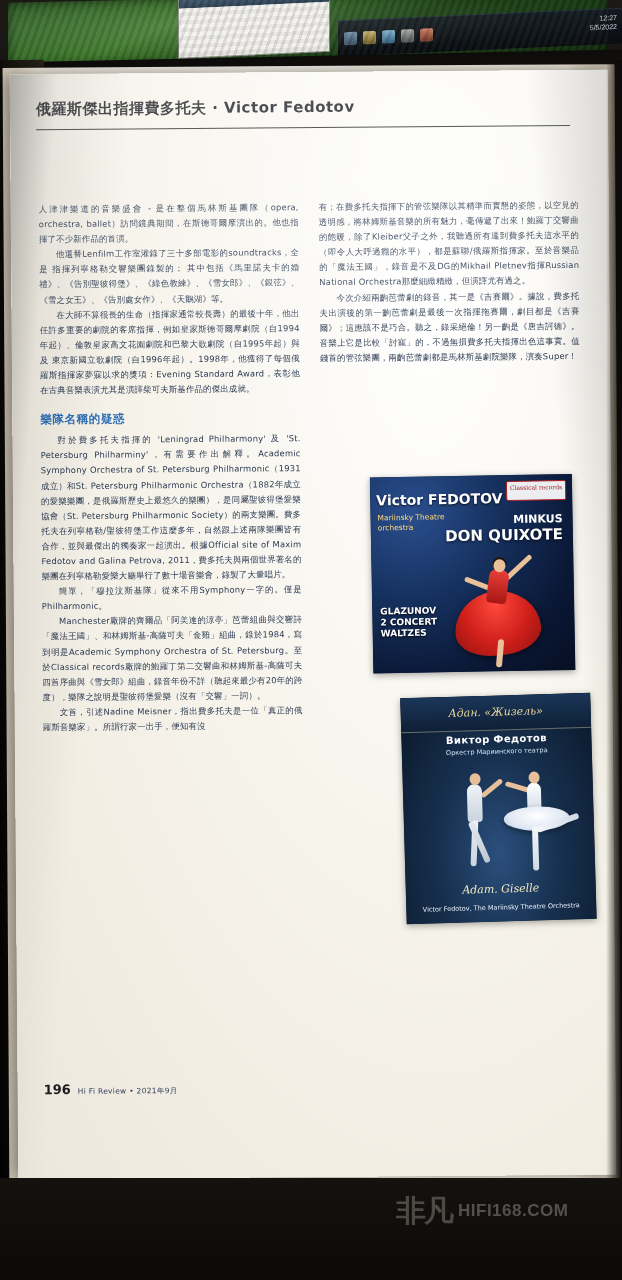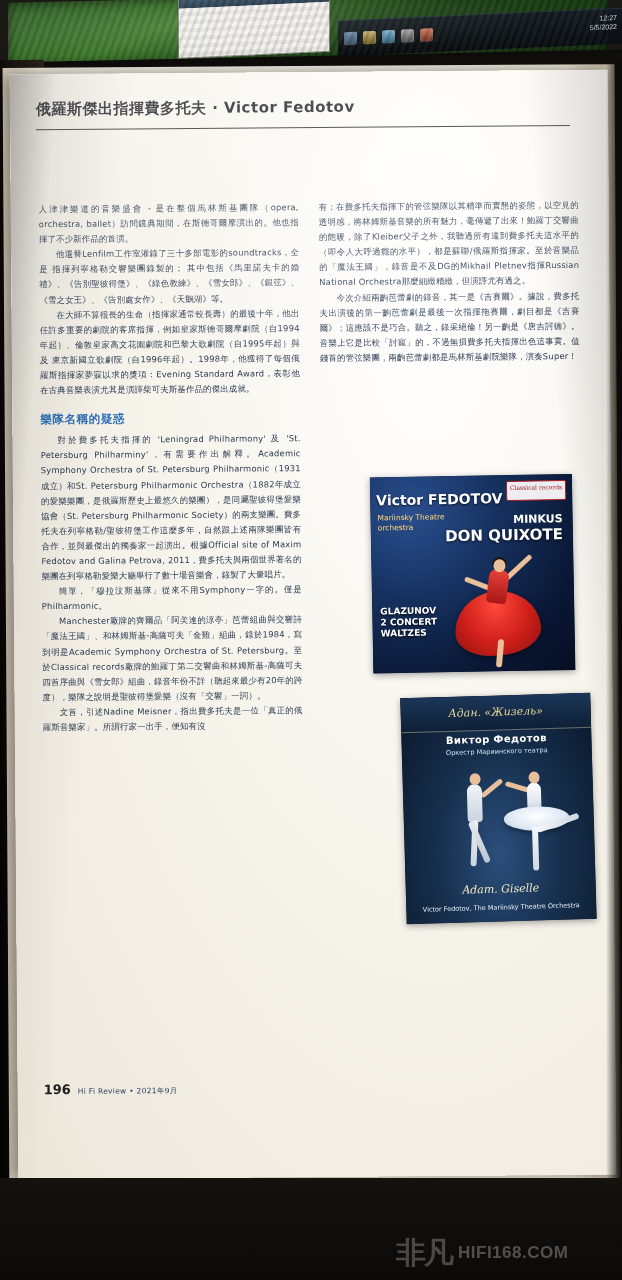--- a/index.html
+++ b/index.html
@@ -520,21 +520,20 @@
 
   
   .watermark {
     position: absolute;
     left: 396px;
     top: 1196px;
     display: flex;
     align-items: center;
     gap: 6px;
     opacity: 0.55;
-    margin-top: 42px;
   }
   .wm-cjk {
     font-family: "DejaVu Sans", sans-serif;
     font-size: 30px;
     font-weight: bold;
     color: #7e7a73;
     letter-spacing: -2px;
     line-height: 30px;
   }
   .wm-text {

